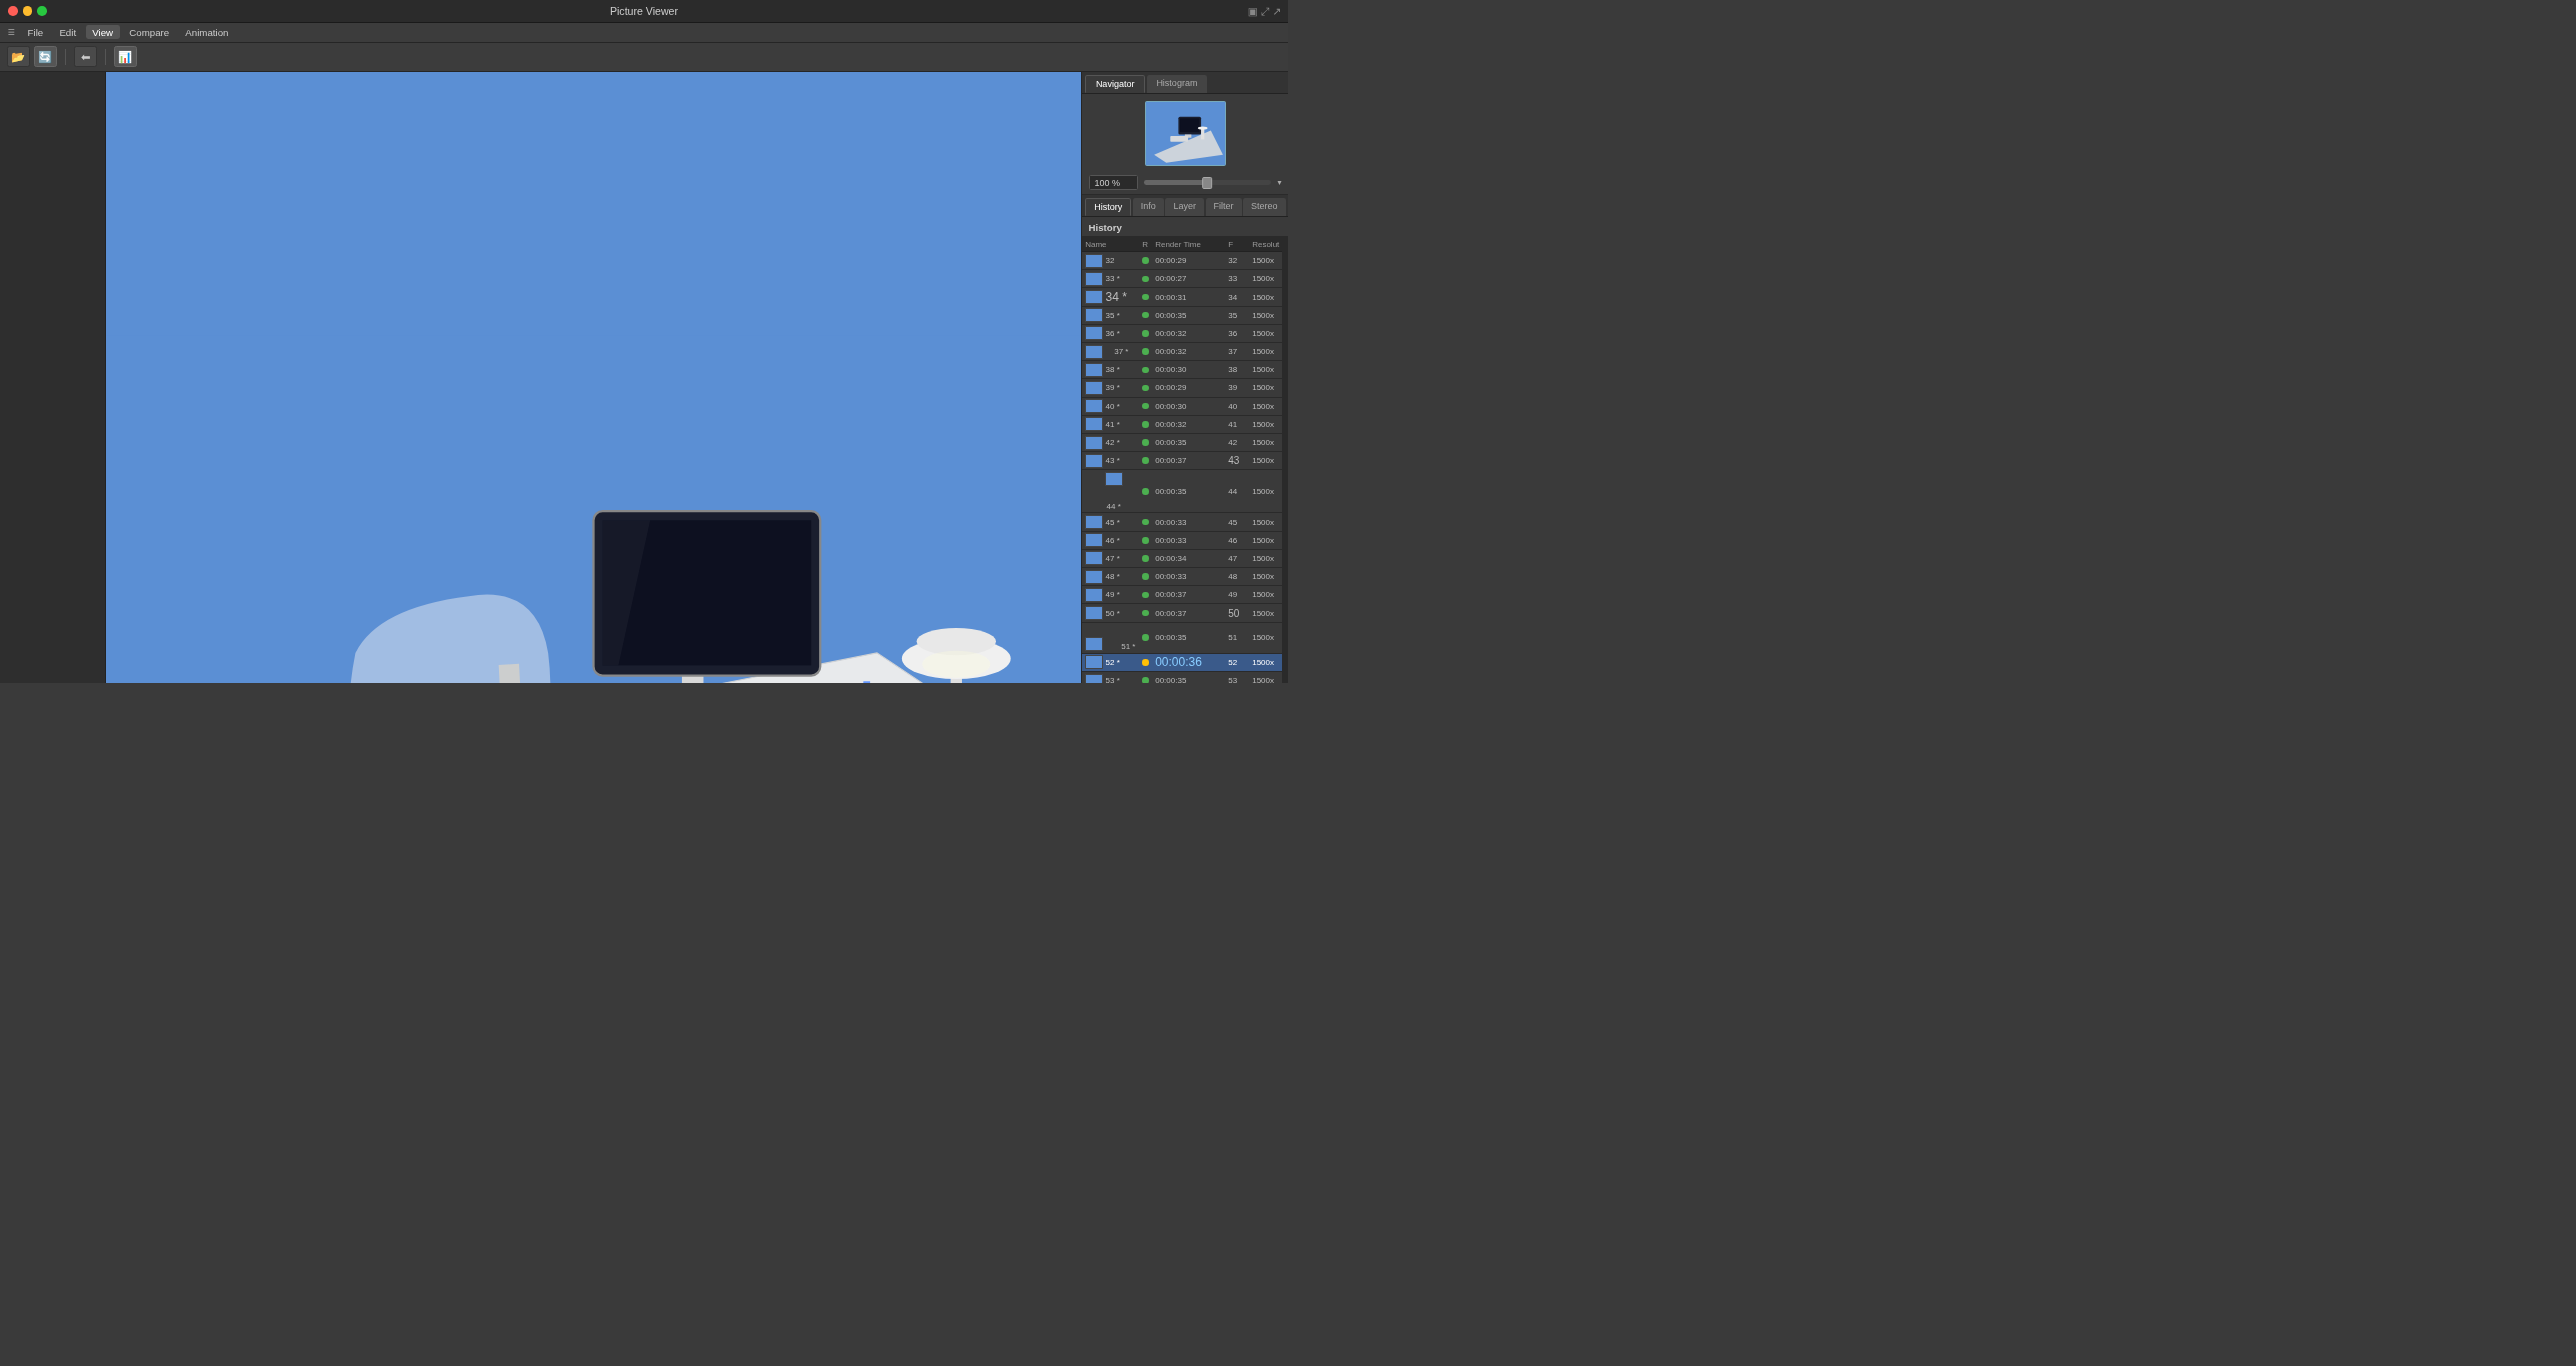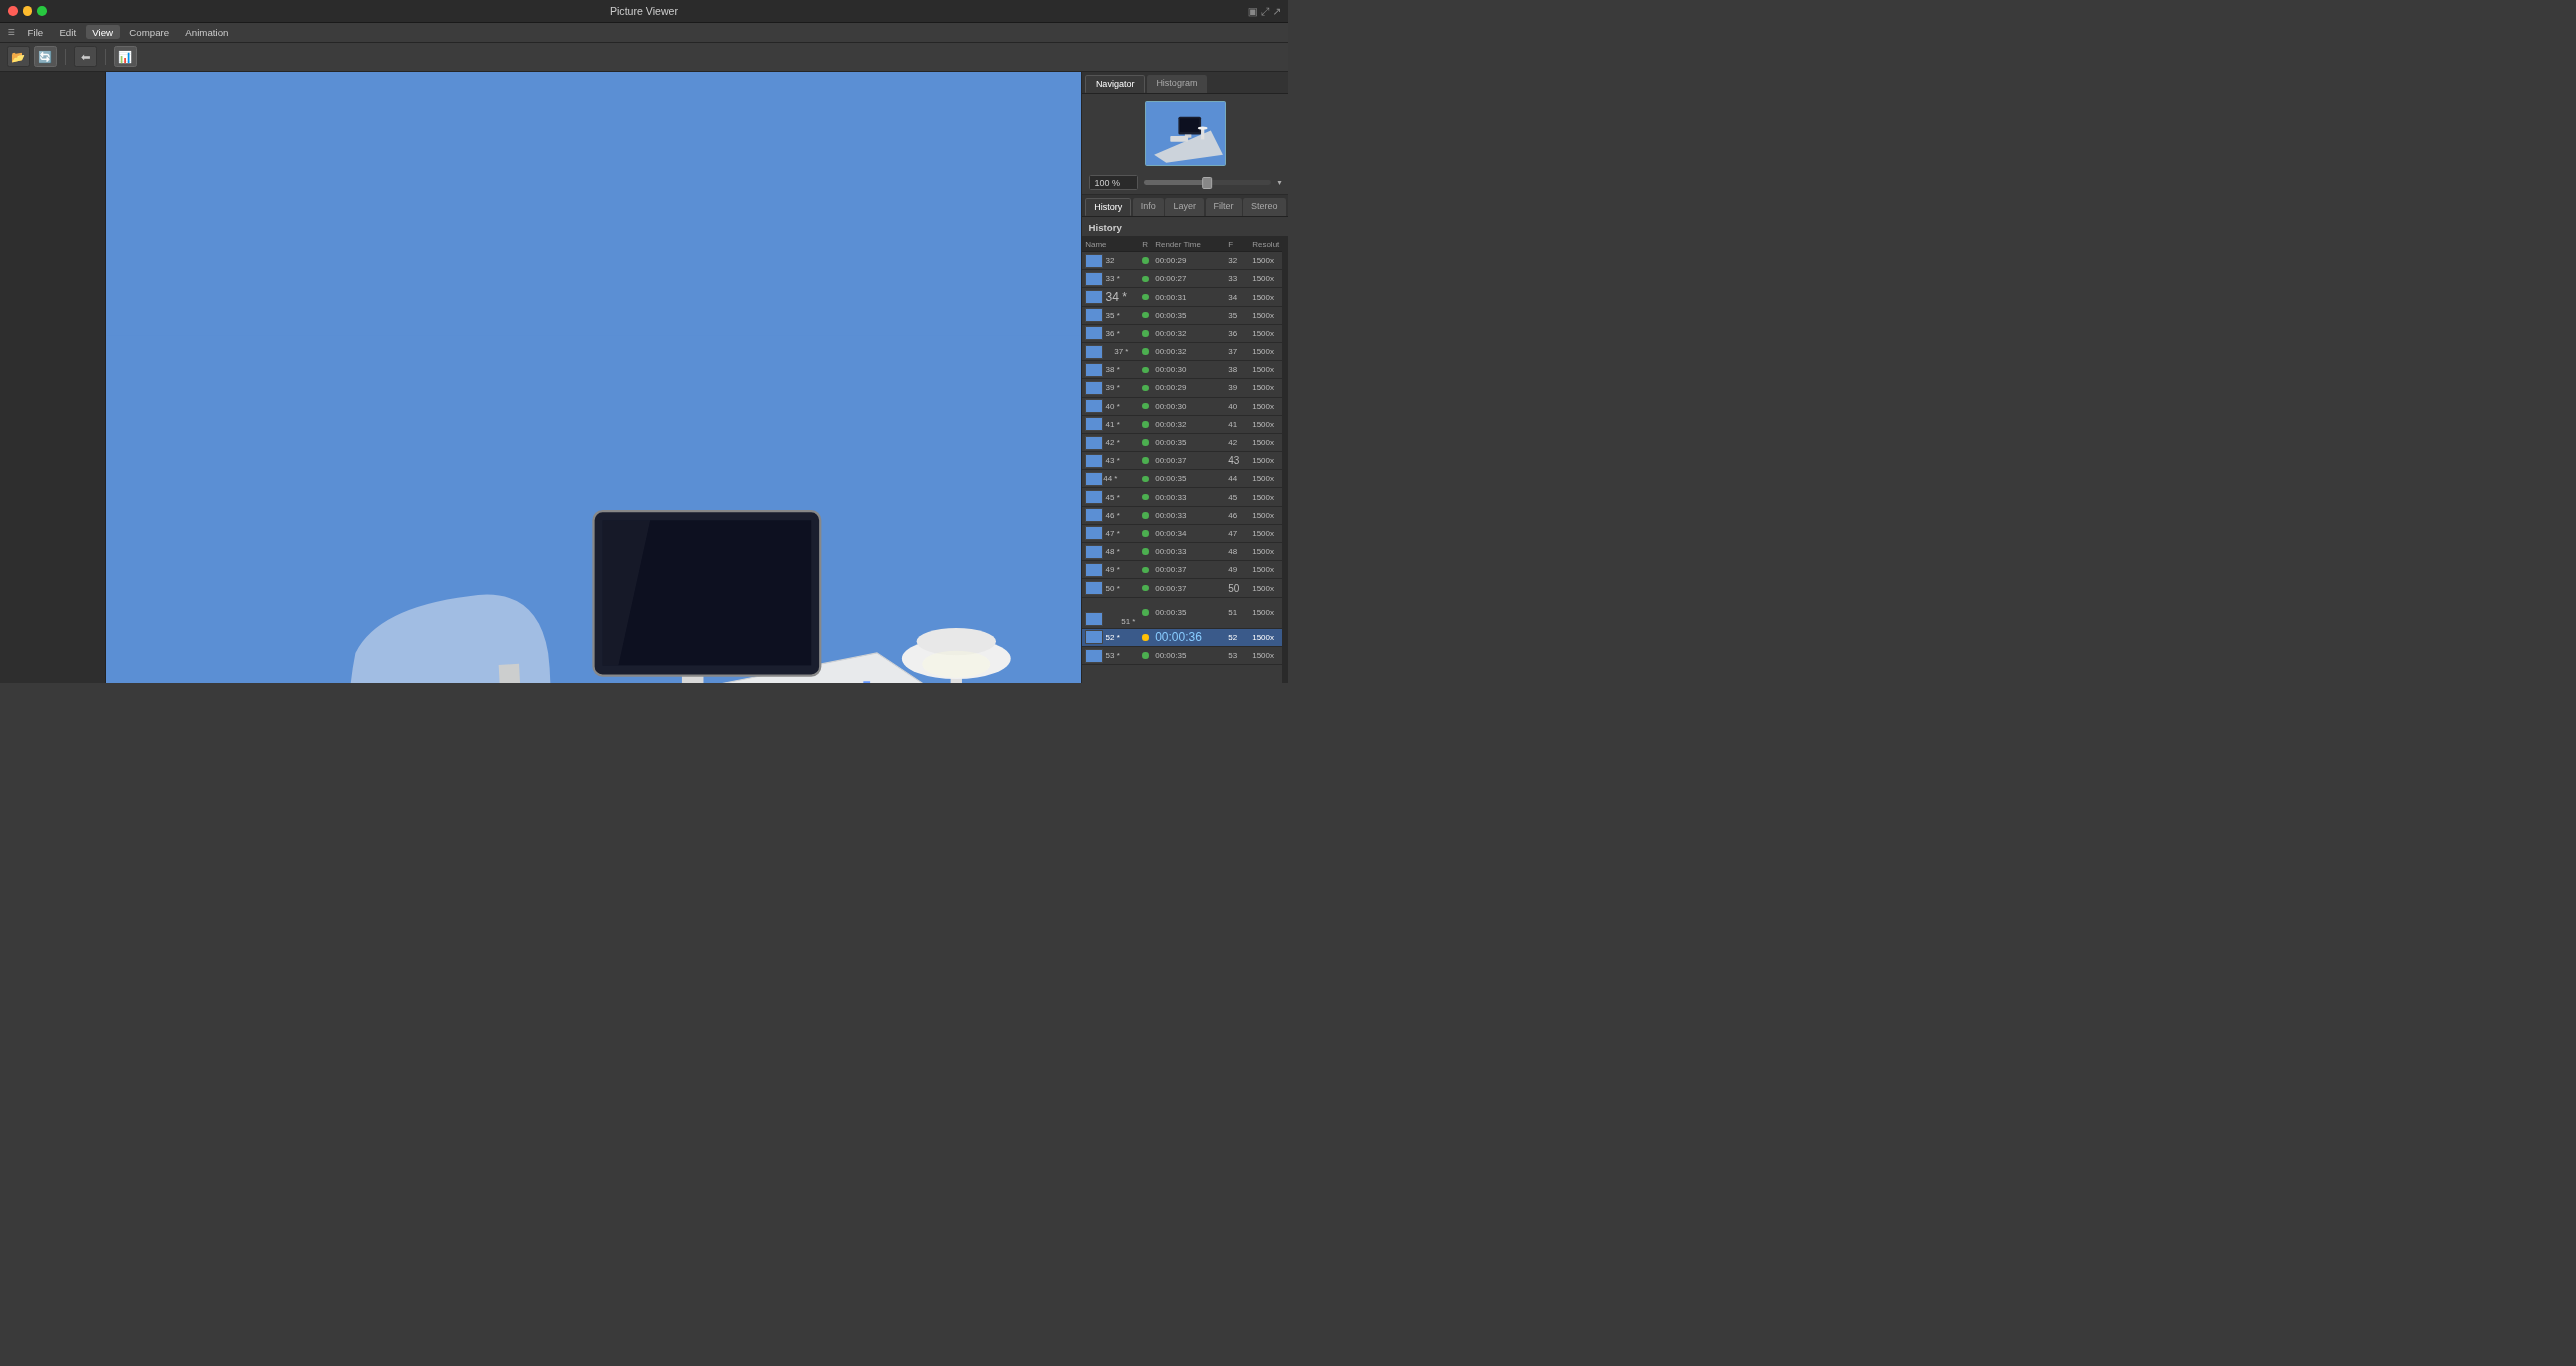--- a/index.html
+++ b/index.html
@@ -698,21 +698,21 @@
                   <span style="font-size: 8px;">43 *</span>
                 </div>
                 <div style="display: flex; align-items: center;">
                   <span class="dot"></span>
                 </div>
                 <span style="font-size: 8px;">00:00:37</span>
                 <span style="font-size: 10px;">43</span>
                 <span style="font-size: 8px;">1500x</span>
               </div>
               <div class="history-row">
-                <div style="display: flex; align-items: center; gap: 0;">
+                <div style="display: flex; align-items: center; gap: 16px; flex-direction: column;">
                   <div class="thumb"></div>
                   <span style="font-size: 8px;">44 *</span>
                 </div>
                 <div style="display: flex; align-items: center;">
                   <span class="dot"></span>
                 </div>
                 <span style="font-size: 8px;">00:00:35</span>
                 <span style="font-size: 8px;">44</span>
                 <span style="font-size: 8px;">1500x</span>
               </div>

